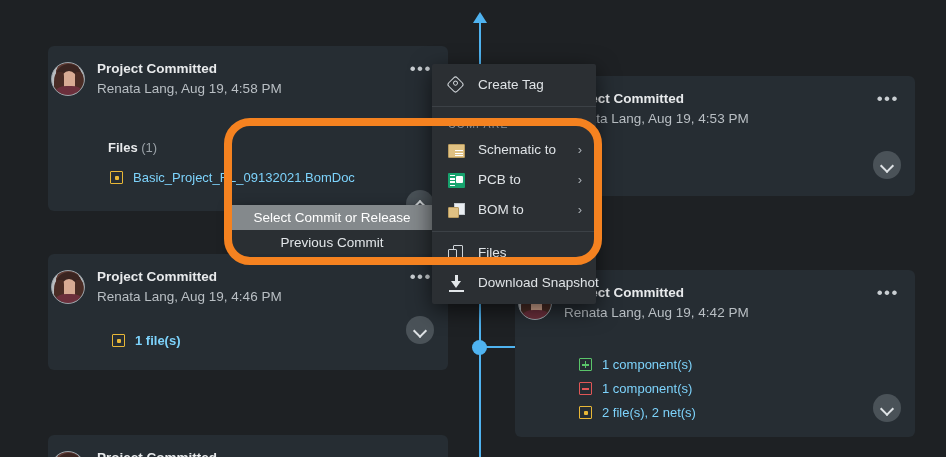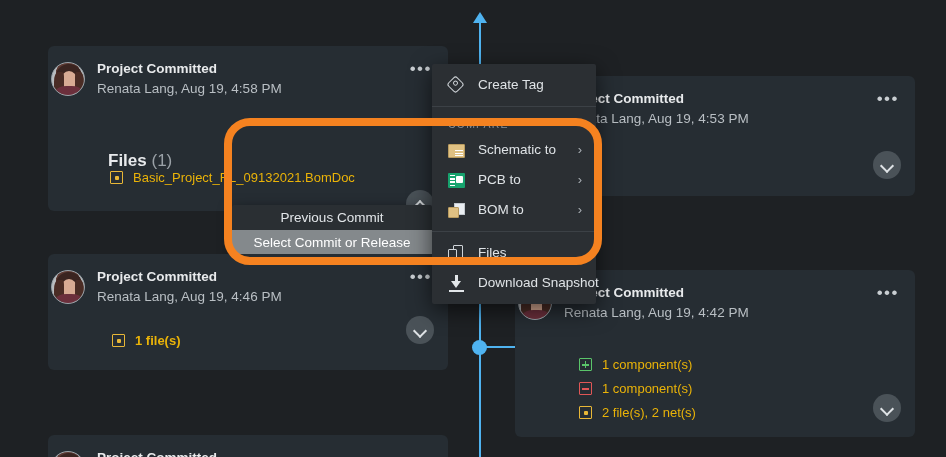--- a/index.html
+++ b/index.html
@@ -33,25 +33,25 @@
   .avatar .hair2{position:absolute;left:2px;top:9px;width:10px;height:24px;border-radius:40% 20% 40% 40%;
     background:#4a2c25;}
   .avatar .hair3{position:absolute;left:23px;top:9px;width:9px;height:24px;border-radius:20% 40% 40% 40%;
     background:#4a2c25;}
   .avatar .body{position:absolute;left:4px;bottom:-3px;width:26px;height:12px;border-radius:40% 40% 0 0;
     background:#6b2f3c;}
   .c-title{position:absolute;left:46px;top:-1px;font-size:13.5px;font-weight:bold;color:#e8eaec;white-space:nowrap;}
   .c-sub{position:absolute;left:46px;top:19px;font-size:13.5px;color:#b9bfc4;white-space:nowrap;text-align:right;}
   .dots{position:absolute;top:2px;font-size:17px;letter-spacing:1.5px;color:#c9ced2;line-height:10px;cursor:pointer;}
 
-  .files-label{position:absolute;left:60px;font-size:17px;color:#e8eaec;margin-top:11px;}
+  .files-label{position:absolute;left:60px;font-size:13px;color:#e8eaec;}
   .files-label b{font-weight:bold;}
   .files-label span{color:#9aa1a7;font-weight:normal;}
 
-  .frow{position:absolute;font-size:13px;color:#eab308;white-space:nowrap;}
+  .frow{position:absolute;font-size:13px;color:#7dd3fc;white-space:nowrap;}
   .ficon{display:inline-block;width:13px;height:13px;border:1.4px solid #e8b737;box-sizing:border-box;
     position:relative;vertical-align:-2px;margin-right:10px;border-radius:1px;}
   .ficon::after{content:"";position:absolute;left:3.5px;top:3.5px;width:4px;height:4px;background:#e8b737;border-radius:1px;}
   .ficon.plus{border-color:#5ac46a;}
   .ficon.plus::after{left:2px;top:5px;width:7px;height:1.6px;background:#5ac46a;border-radius:0;}
   .ficon.plus::before{content:"";position:absolute;left:4.7px;top:2.2px;width:1.6px;height:7px;background:#5ac46a;}
   .ficon.minus{border-color:#e05656;}
   .ficon.minus::after{left:2px;top:5px;width:7px;height:1.6px;background:#e05656;border-radius:0;}
 
   .chev-btn{position:absolute;width:28px;height:28px;border-radius:50%;background:#4a5258;cursor:pointer;}
@@ -141,22 +141,22 @@
     </div>
 
     <div class="frow" style="left:62px;top:124px;">
       <span class="ficon"></span><span>Basic_Project_RL_09132021.BomDoc</span>
     </div>
 
     <div class="chev-btn up" style="right:14px;top:144px;"></div>
   </div>
 
   <div class="dropdown" style="left:232px;top:205px;width:200px;">
+    <div class="dd-item sel">Select Commit or Release</div>
     <div class="dd-item">Previous Commit</div>
-    <div class="dd-item sel">Select Commit or Release</div>
   </div>
 
   <div class="card" style="left:515px;top:76px;width:400px;height:120px;">
     <div class="card-head">
       <div class="avatar">
         <div class="hair"></div>
           <div class="face"></div>
           <div class="hair2"></div>
           <div class="hair3"></div>
           <div class="body"></div>

